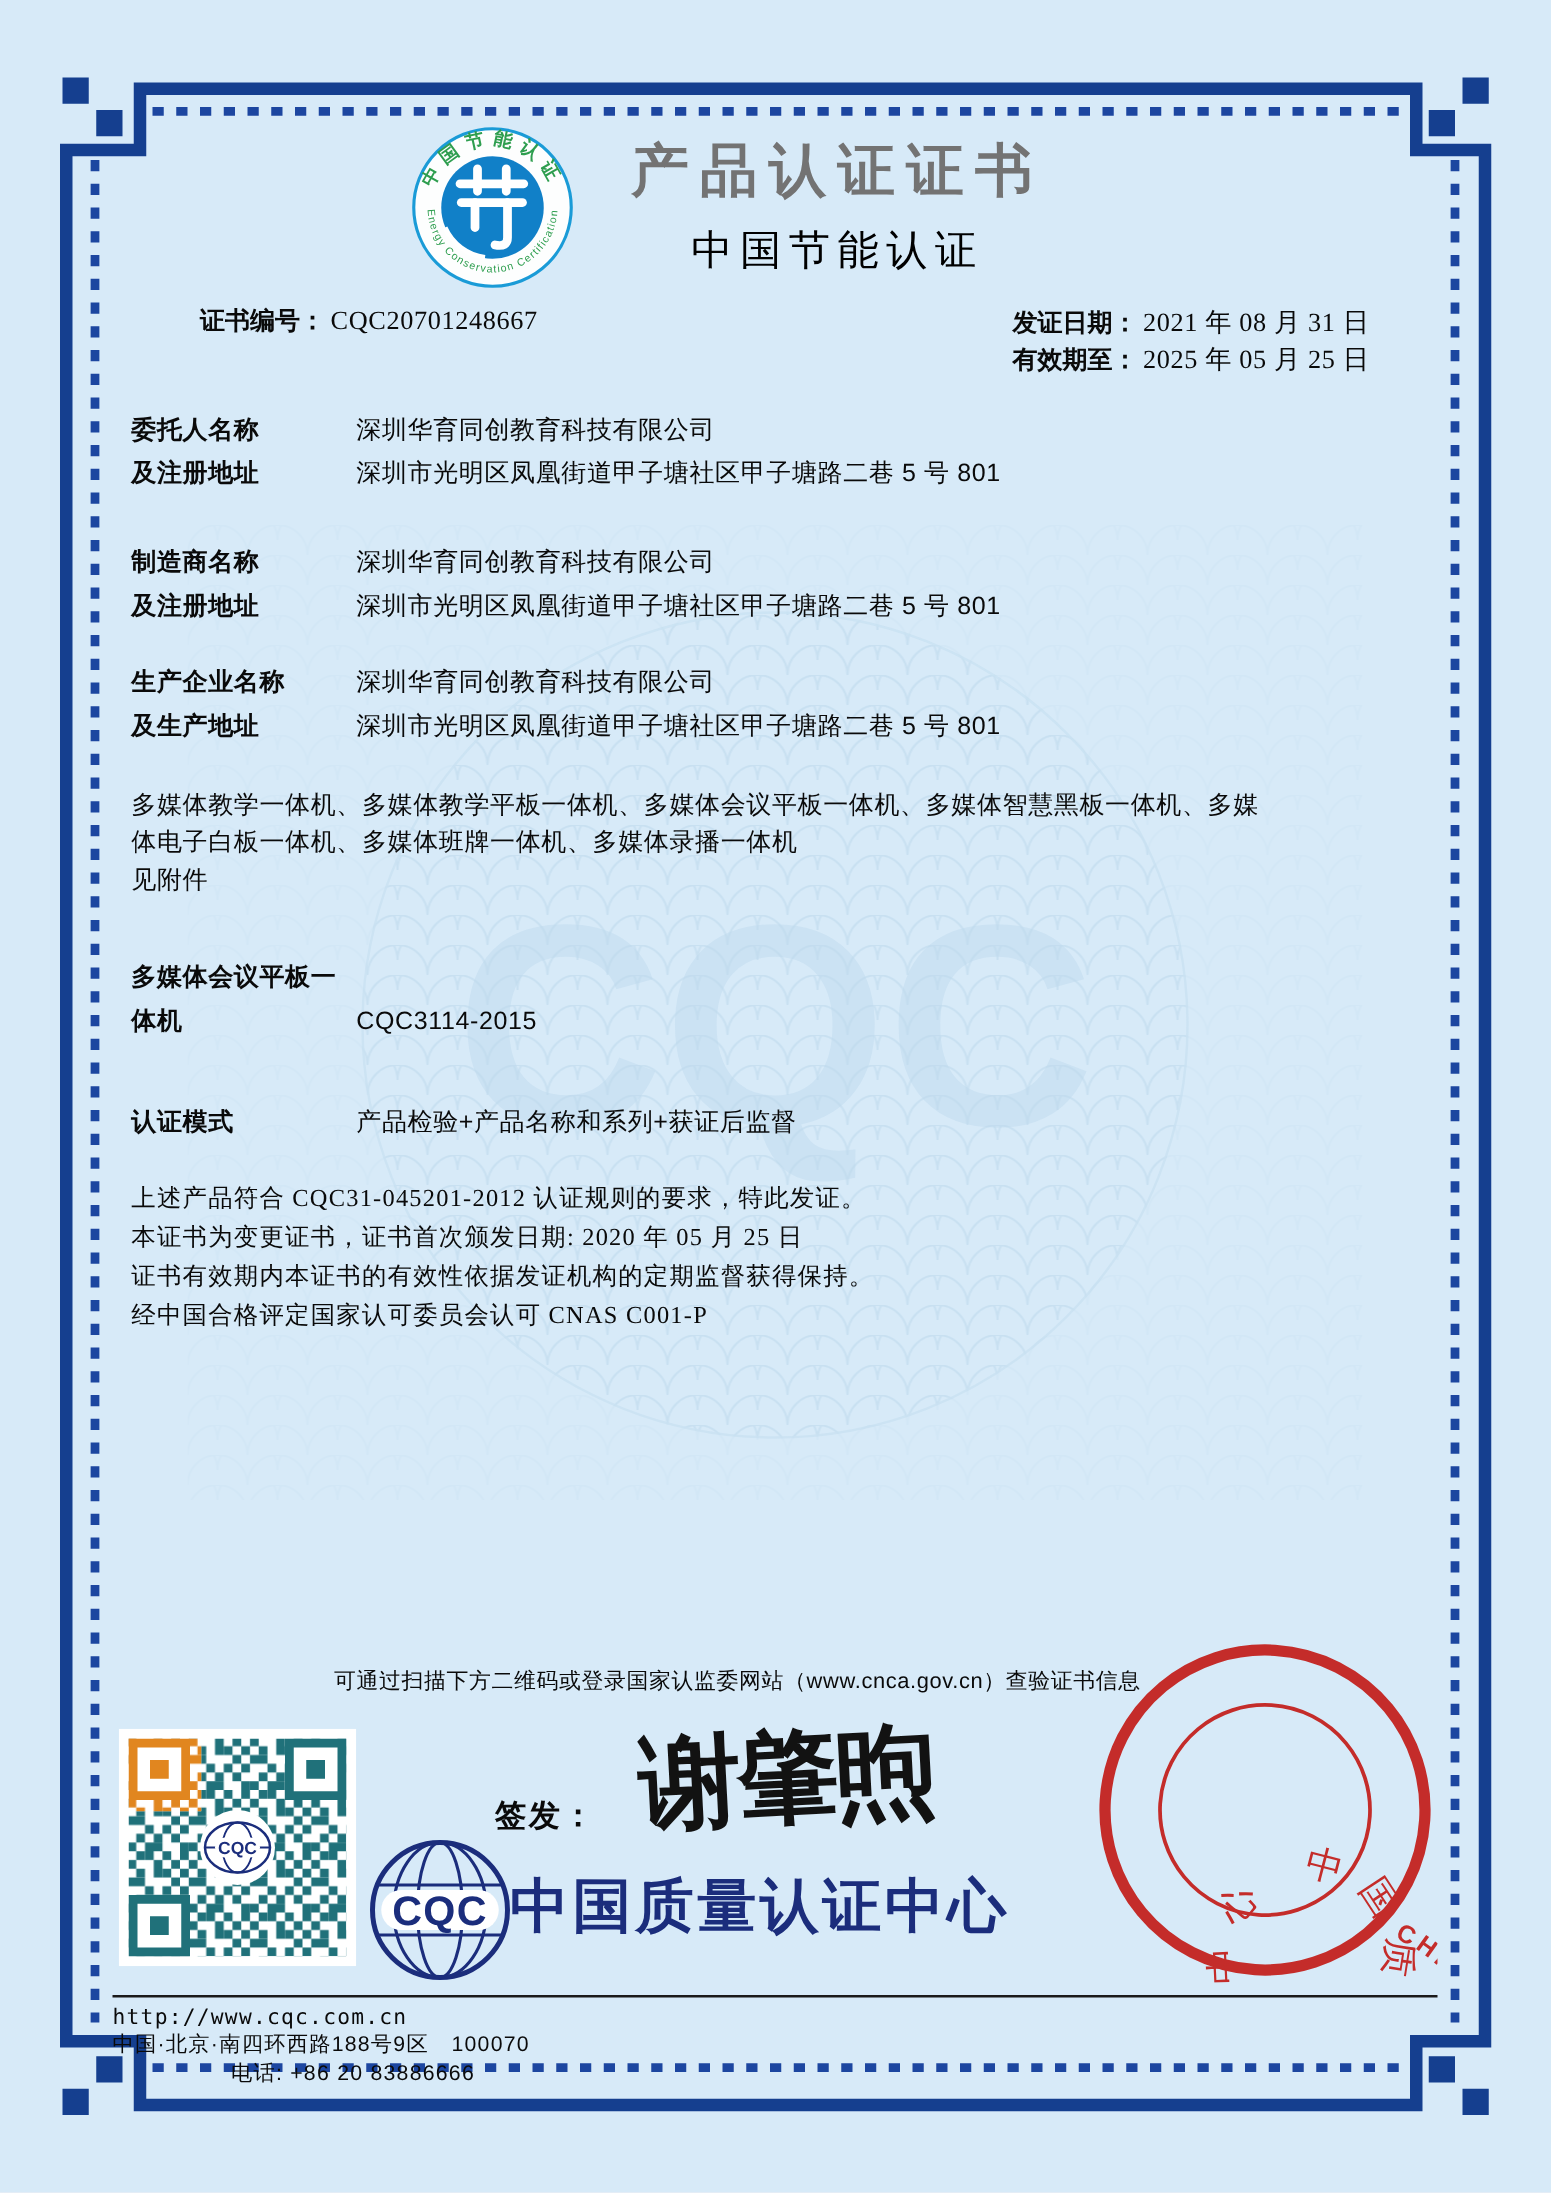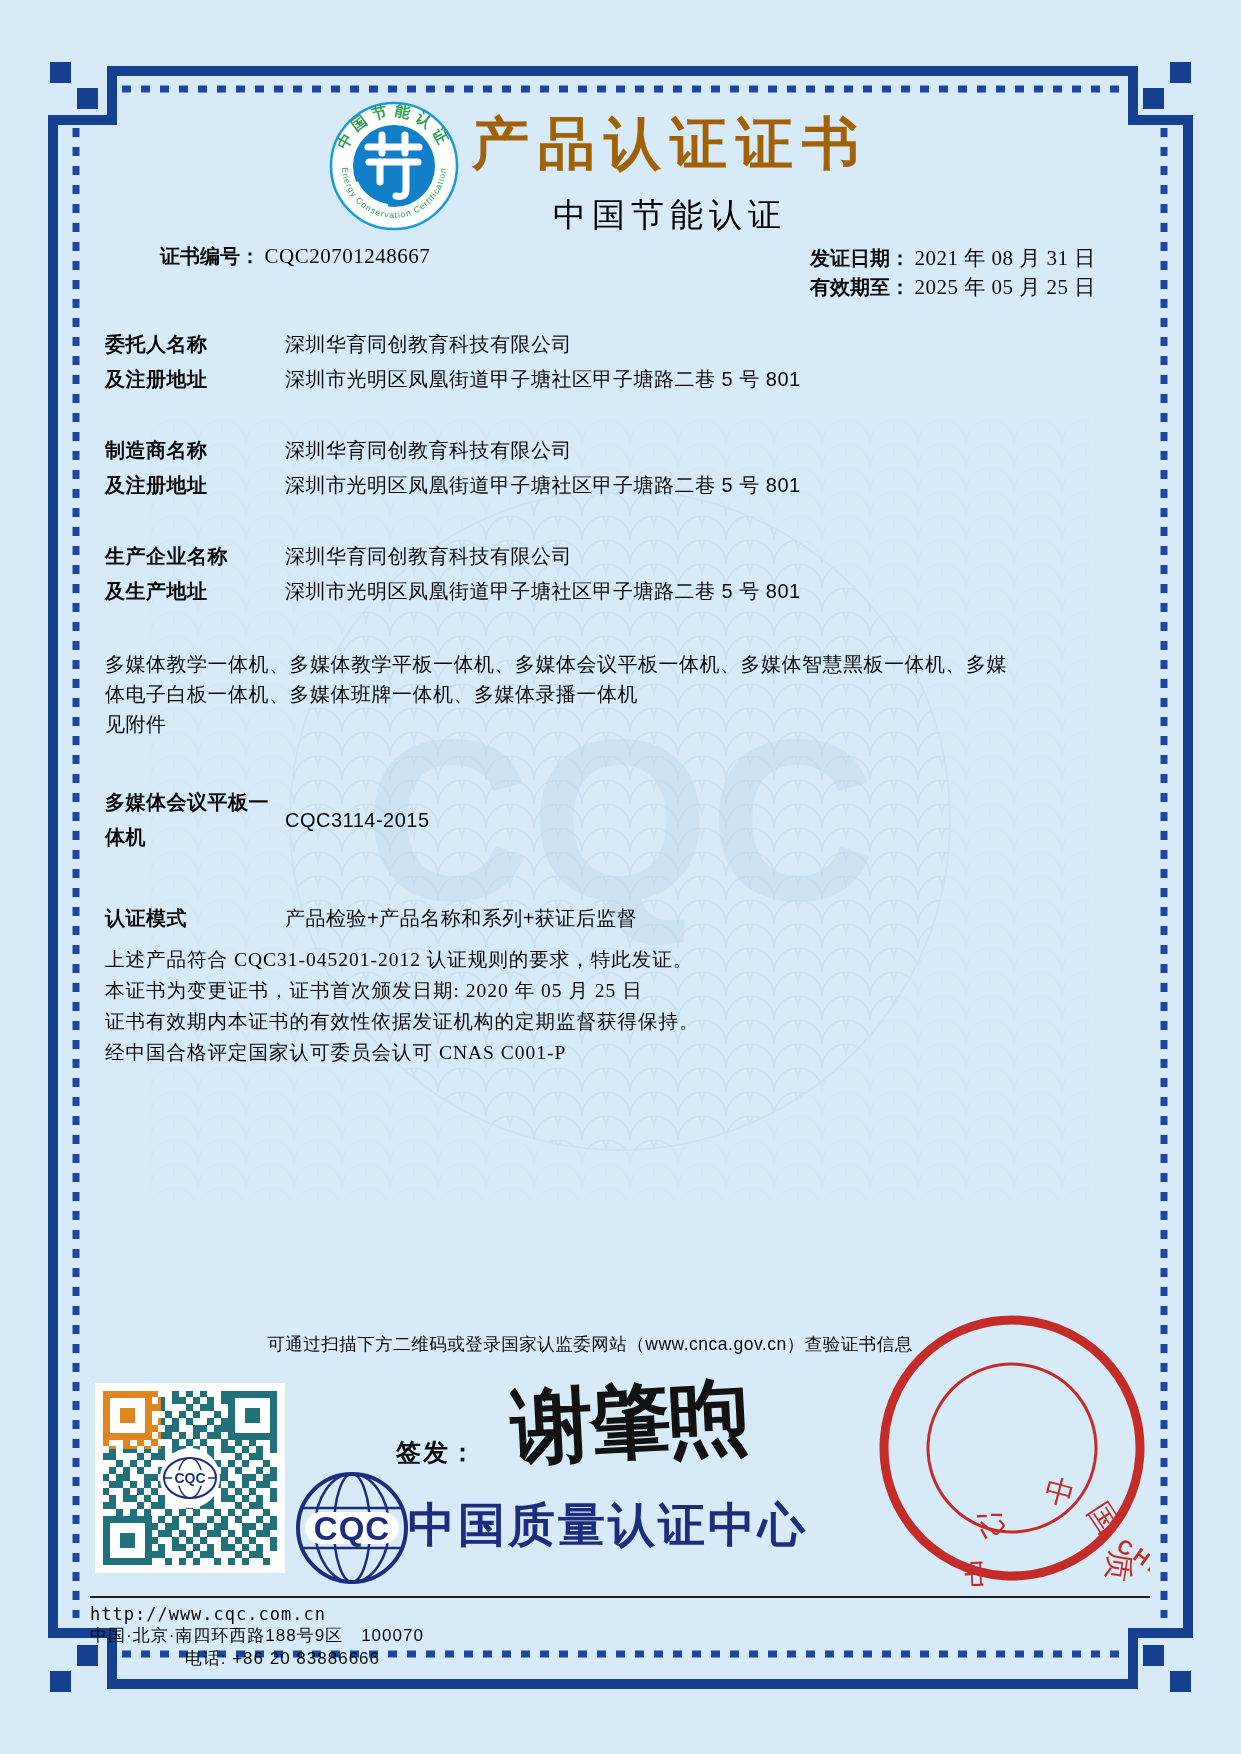--- a/index.html
+++ b/index.html
@@ -5,34 +5,34 @@
   html,body{margin:0;padding:0;background:#e8eef4;}
   .page{
     position:relative;width:1241px;height:1754px;background:#d7eaf8;
     overflow:hidden;font-family:"Liberation Sans",sans-serif;color:#0a0a0a;
   }
   .abs{position:absolute;}
   svg text{font-family:"Liberation Sans",sans-serif;}
 
   
   .title-block{left:440px;top:106px;width:460px;text-align:center;}
-  .cert-title{font-size:57px;font-weight:bold;letter-spacing:9px;color:#a16207;}
+  .cert-title{font-size:46px;font-weight:bold;letter-spacing:9px;color:#737373;}
   .cert-subtitle{font-size:33px;letter-spacing:6px;margin-top:10px;color:#000;}
 
   
   .meta-label{font-family:"Liberation Serif",serif;font-weight:bold;font-size:20px;}
   .meta-value{font-family:"Liberation Serif",serif;font-size:21px;letter-spacing:.5px;}
   .meta-line{white-space:nowrap;}
 
   
   .fields{left:105px;top:327px;width:1045px;}
-  .frow{display:flex;align-items:center;line-height:35px;font-size:20px;}
+  .frow{display:flex;align-items:flex-end;line-height:35px;font-size:20px;}
   .flabel{width:180px;font-weight:bold;white-space:pre-line;flex:none;letter-spacing:.5px;}
   .fvalue{white-space:pre-line;letter-spacing:.5px;}
-  .gap-lg{margin-top:46px;} .gap-md{margin-top:36px;} .gap-sm{margin-top:36px;}
+  .gap-lg{margin-top:46px;} .gap-md{margin-top:36px;} .gap-sm{margin-top:26px;}
   .frow.product .flabel{line-height:38px;}
   .frow.product .fvalue{line-height:30px;padding-top:4px;}
 
   
   .notes{left:105px;top:944px;width:900px;font-family:"Liberation Serif",serif;
          font-size:19.5px;line-height:31px;letter-spacing:1px;}
 
   
   .verify{left:0;top:1332px;width:1180px;text-align:center;font-size:17.5px;letter-spacing:.5px;}
 

